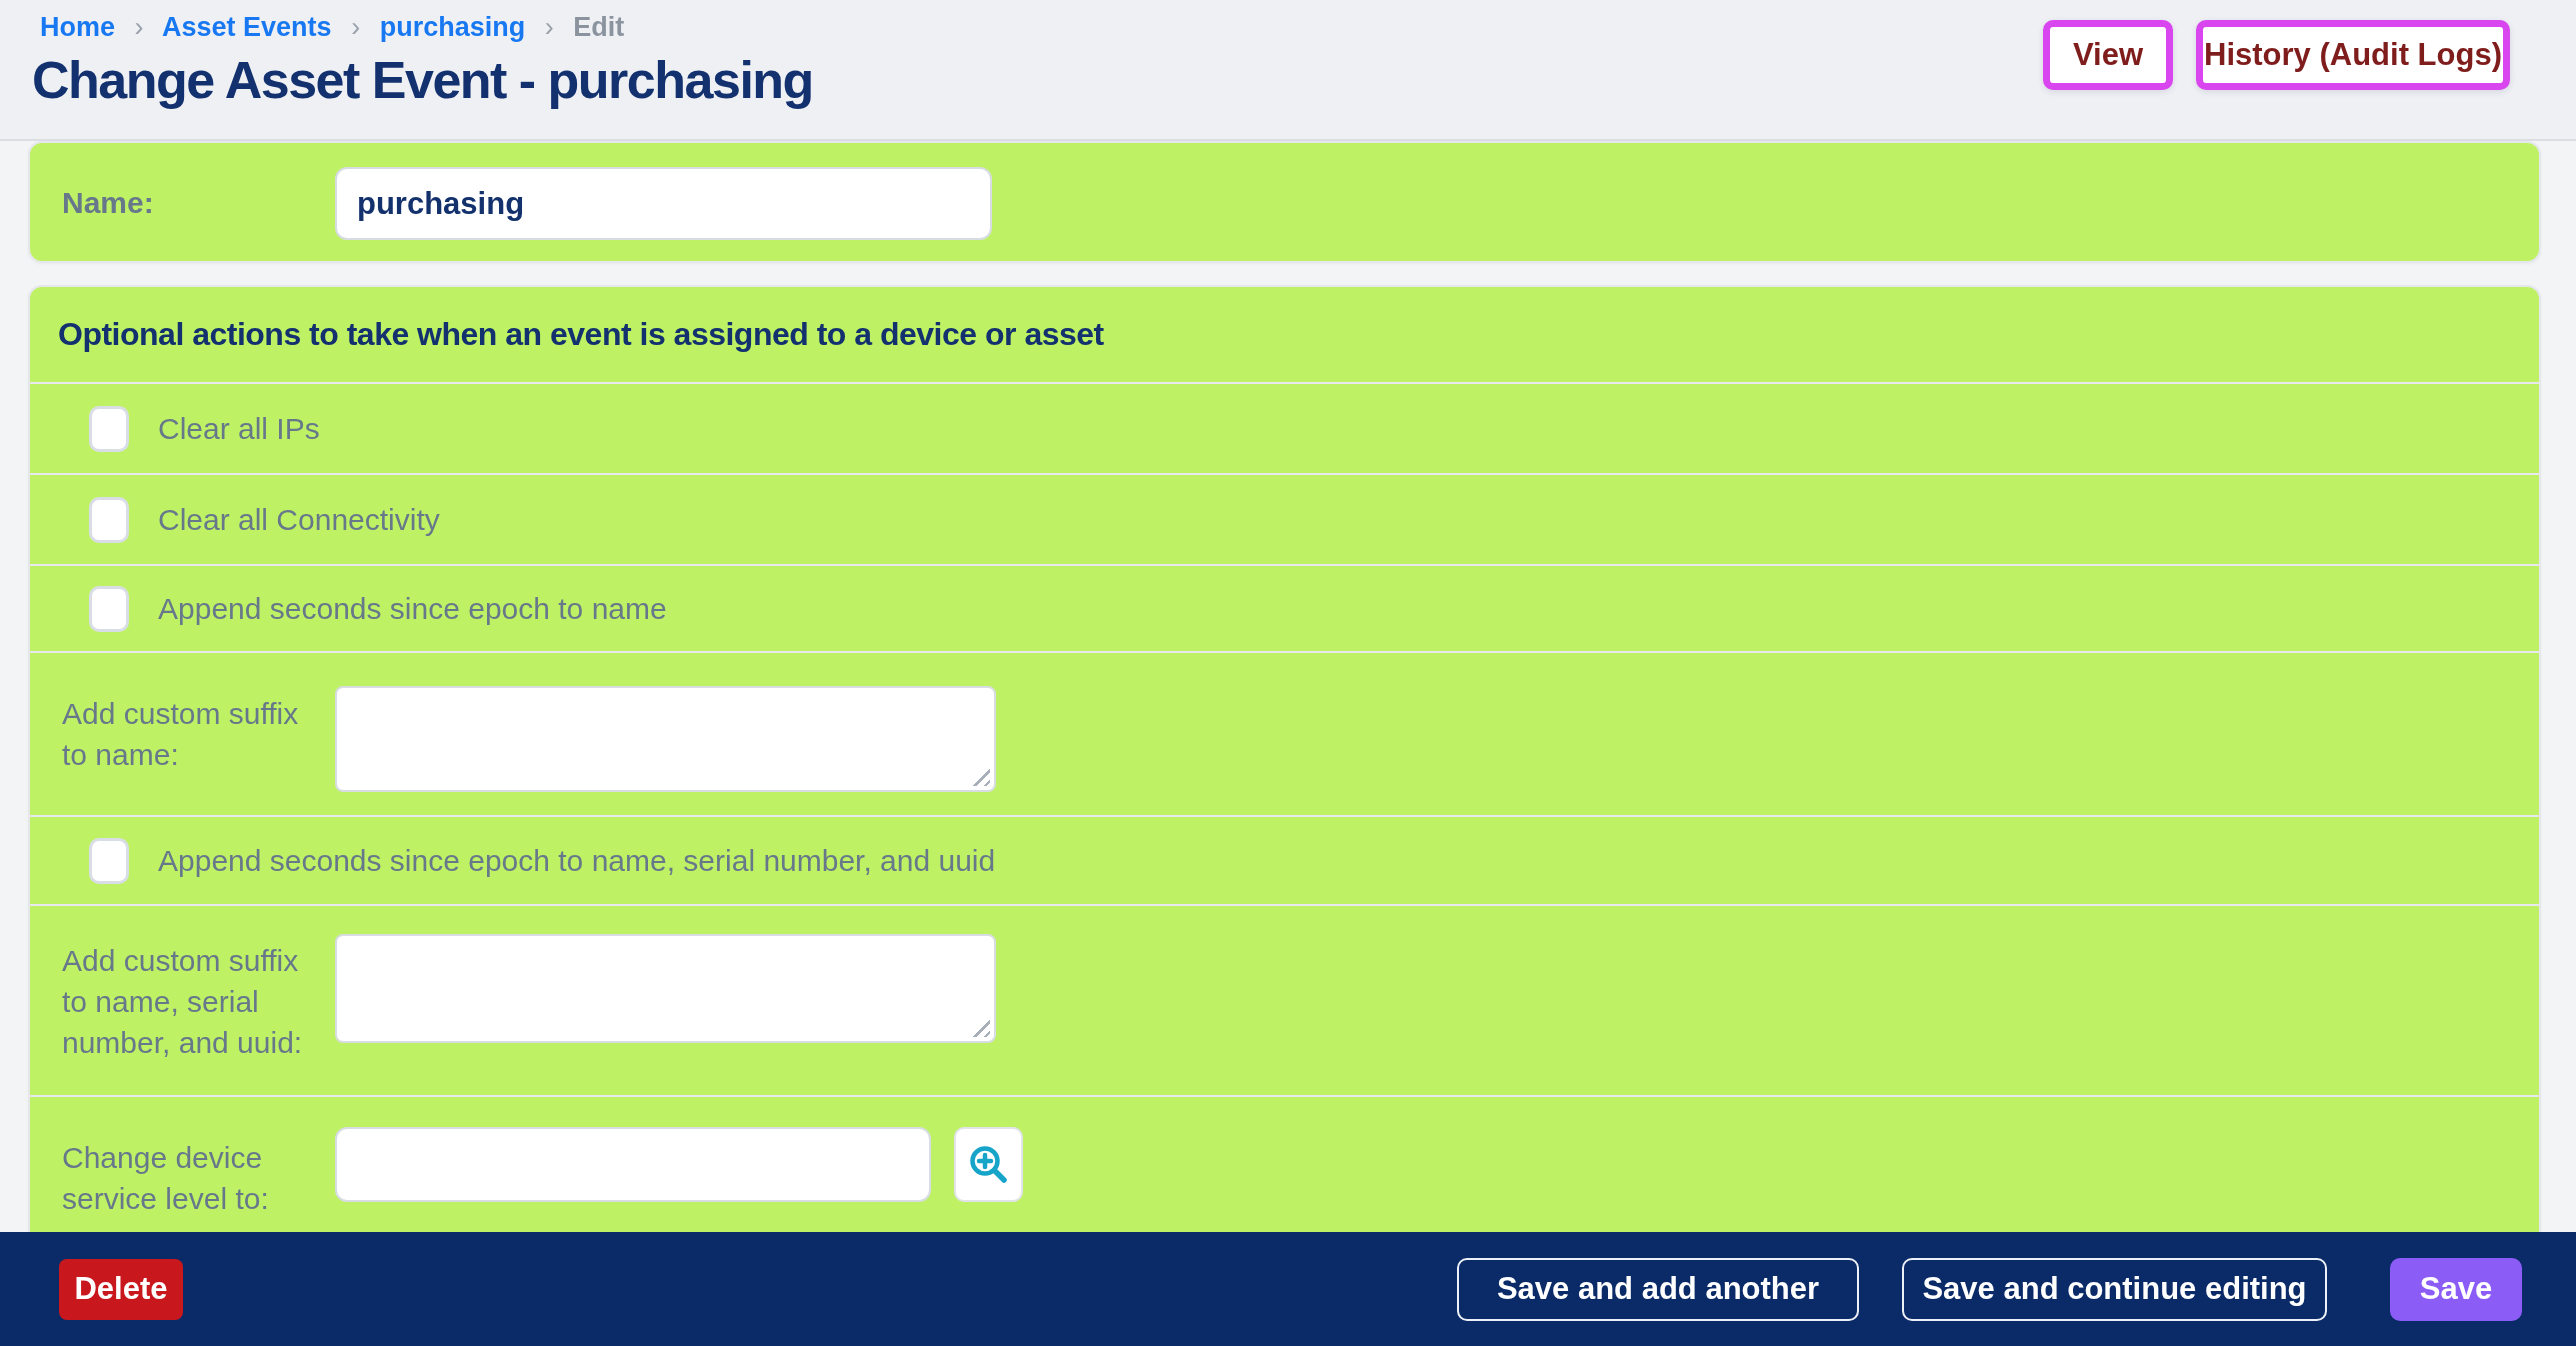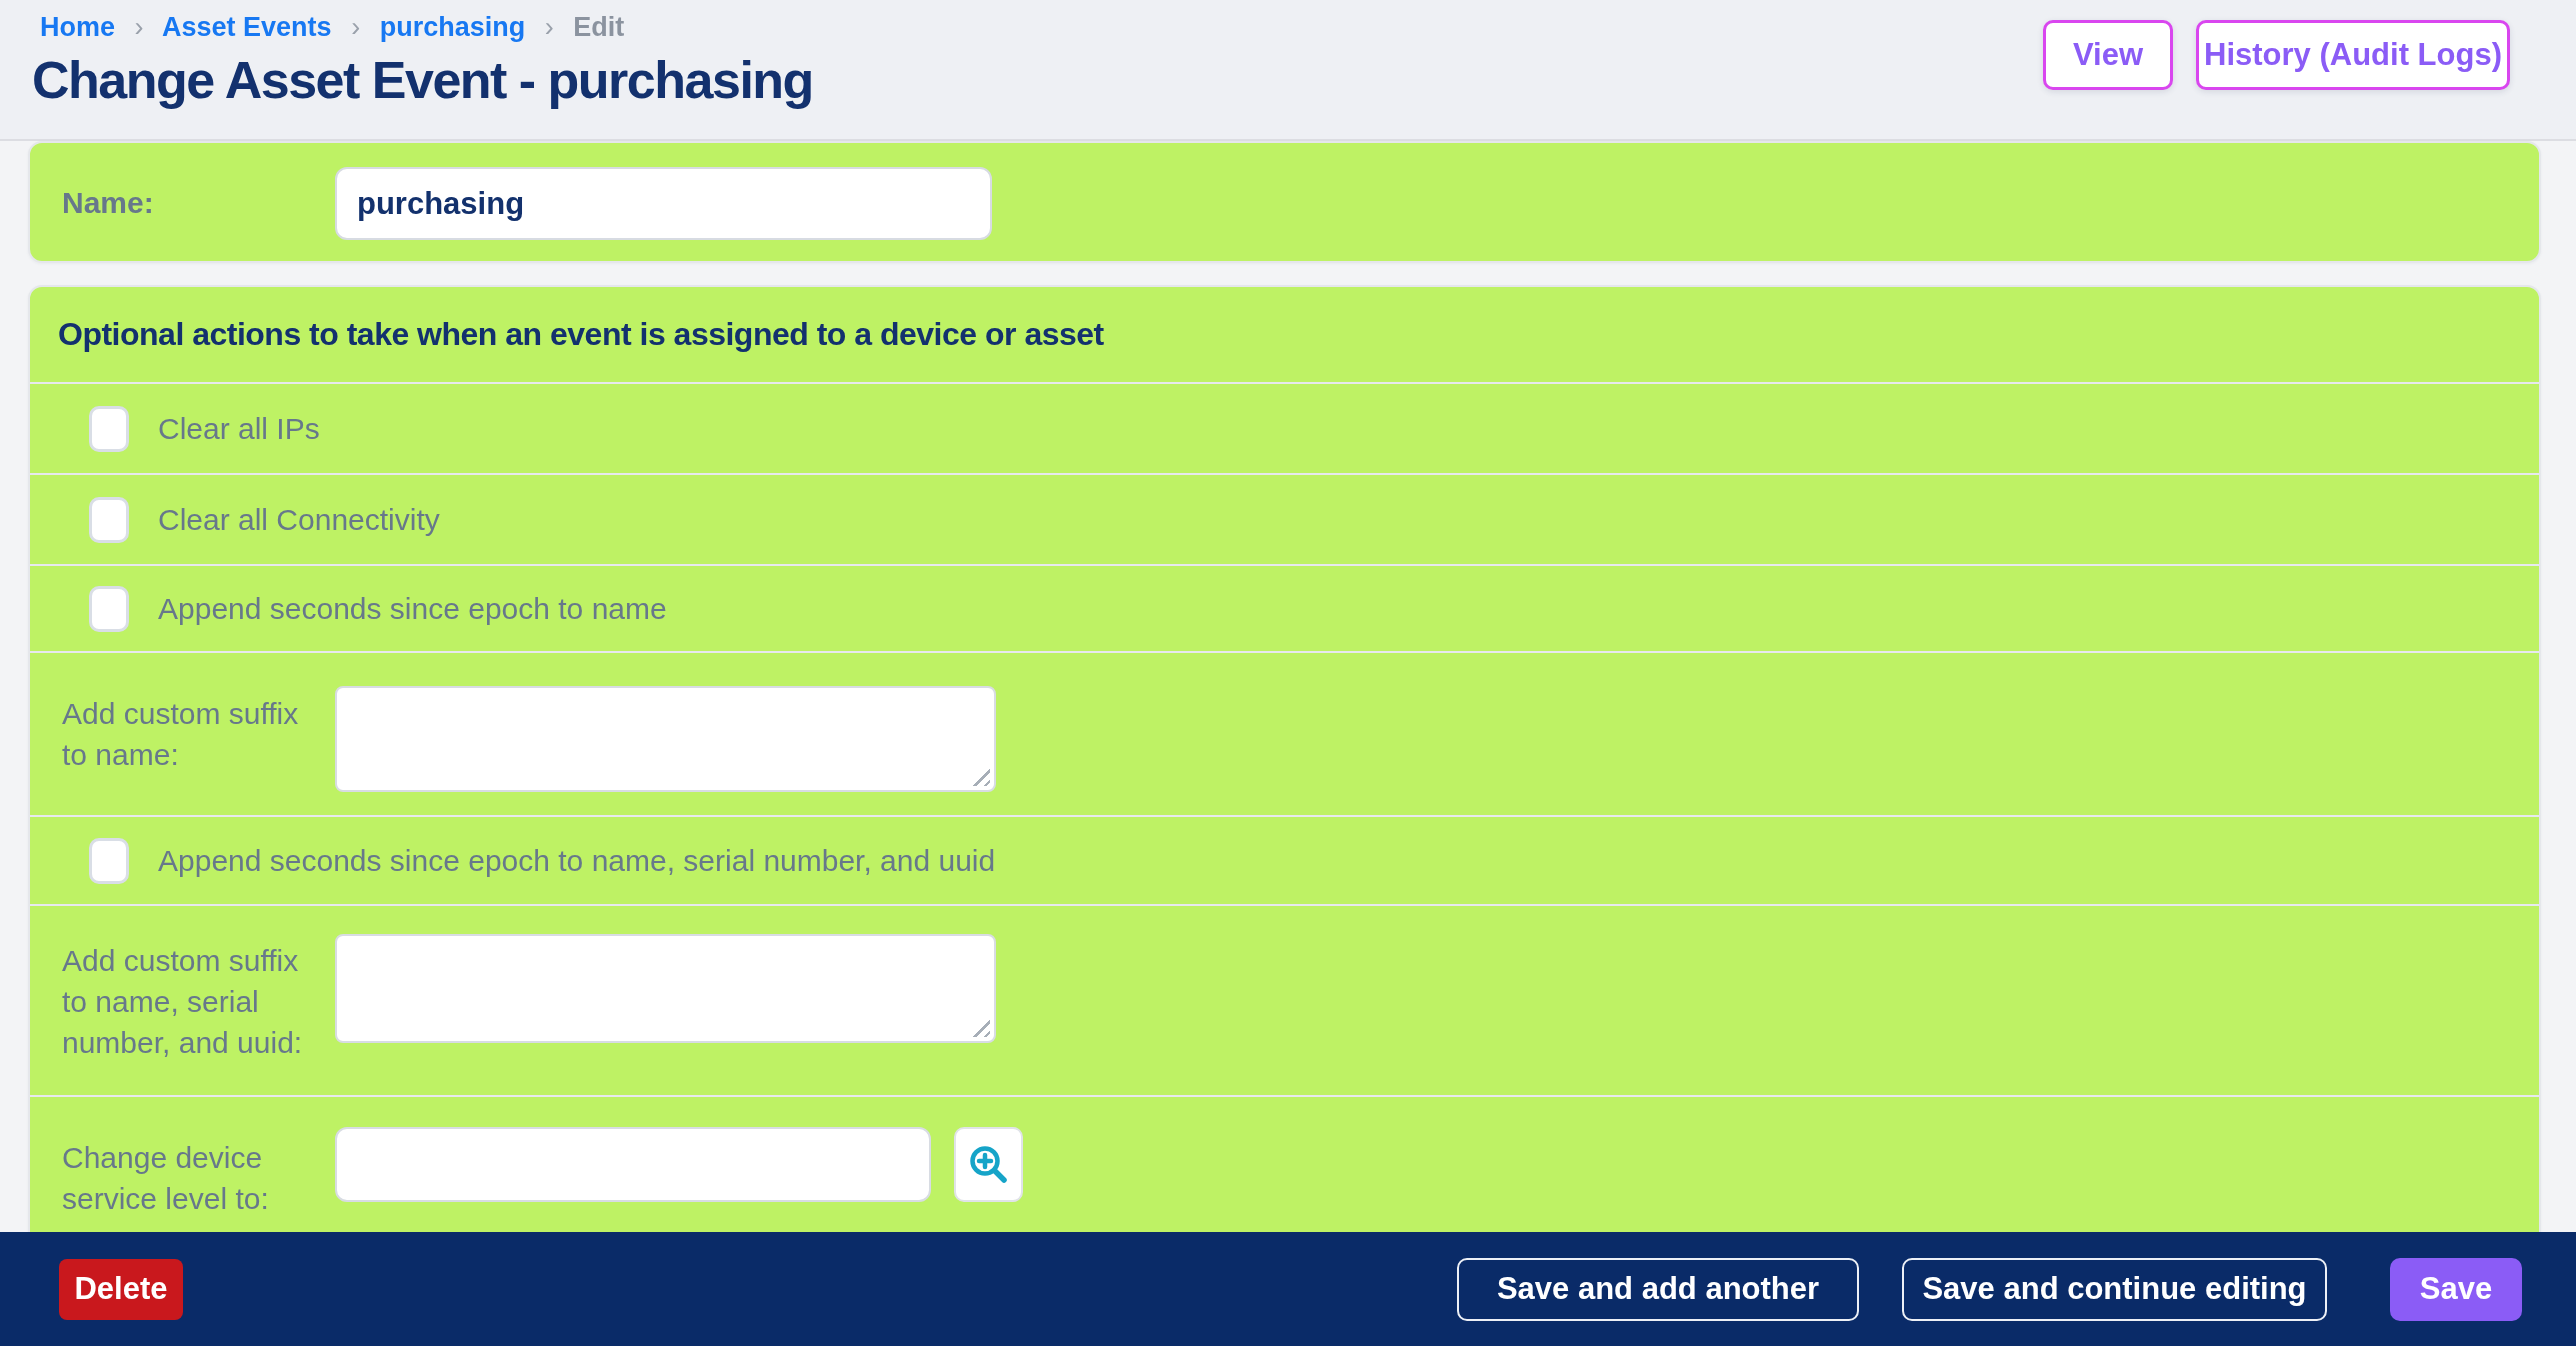--- a/index.html
+++ b/index.html
@@ -19,23 +19,23 @@
     color:#8b939f;white-space:nowrap;
   }
   .breadcrumb .crumb-link{color:#1778f2;text-decoration:none;cursor:pointer;}
   .breadcrumb .sep{margin:0 12px;color:#9aa1ab;font-weight:400;}
   .page-title{
     position:absolute;left:32px;top:50px;font-size:52px;font-weight:bold;
     letter-spacing:-1.5px;color:#13316e;white-space:nowrap;
   }
   .hdr-btn{
     position:absolute;top:20px;height:70px;background:#ffffff;
-    border:3px solid #d946ef;border-radius:10px;
+    border:7px solid #d946ef;border-radius:10px;
     box-shadow:0 2px 6px rgba(30,40,80,.12);
-    color:#8b5cf6;font-weight:bold;font-size:31px;
+    color:#7f1d1d;font-weight:bold;font-size:31px;
     display:flex;align-items:center;justify-content:center;cursor:pointer;
     box-sizing:border-box;
   }
   #view-btn{left:2043px;width:130px;}
   #history-btn{left:2196px;width:314px;}
 
   
   .card{
     position:absolute;left:28px;width:2513px;background:#bef264;
     border:2px solid #e5e7eb;border-radius:14px;

